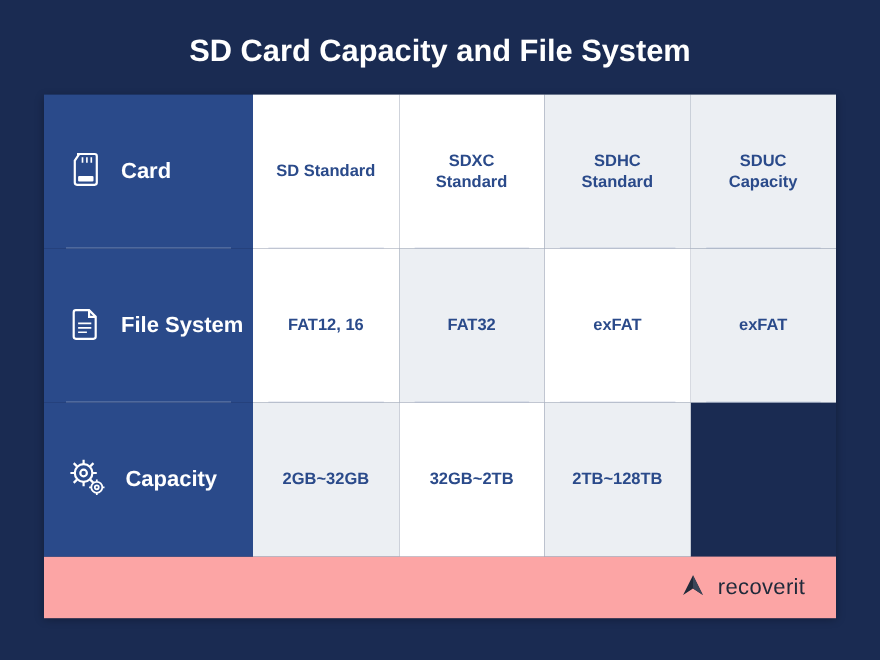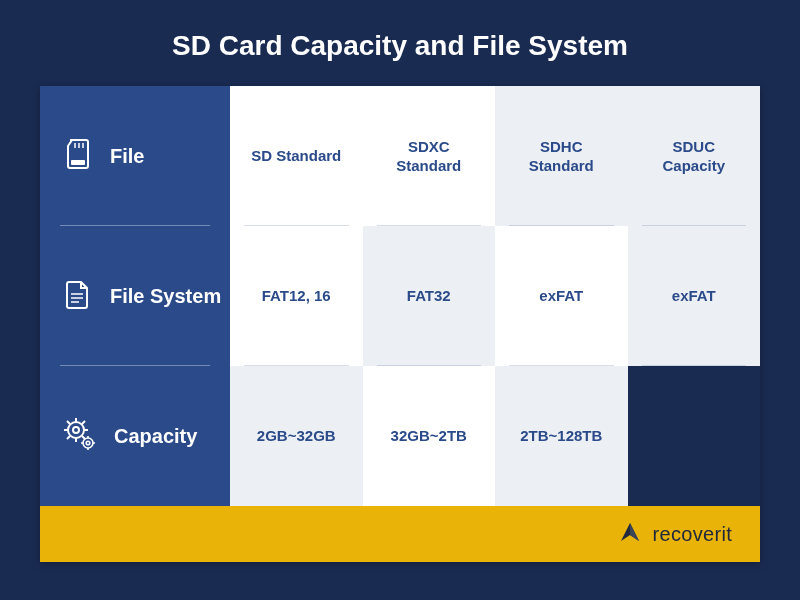--- a/index.html
+++ b/index.html
@@ -76,21 +76,21 @@
     position: absolute;
     left: 14px;
     right: 14px;
     bottom: 0;
     height: 1px;
     background: rgba(42,74,138,0.18);
   }
   .cell.last-row::after { display: none; }
   .footer {
     height: 56px;
-    background: #eab308;
+    background: #fca5a5;
     display: flex;
     align-items: center;
     justify-content: flex-end;
     padding-right: 28px;
     gap: 10px;
   }
   .brand {
     color: #202a3a;
     font-size: 20px;
     font-weight: 500;
@@ -109,21 +109,21 @@
     <div class="hdr">
       <span class="icon">
         <svg width="36" height="36" viewBox="0 0 36 36" fill="none">
           <path d="M10 4 H26 A2 2 0 0 1 28 6 V30 A2 2 0 0 1 26 32 H10 A2 2 0 0 1 8 30 V10 L12 4 Z" stroke="#ffffff" stroke-width="2" fill="none"></path>
           <rect x="11" y="24" width="14" height="5" rx="1" fill="#ffffff"></rect>
           <line x1="15" y1="7" x2="15" y2="12" stroke="#ffffff" stroke-width="1.5"></line>
           <line x1="19" y1="7" x2="19" y2="12" stroke="#ffffff" stroke-width="1.5"></line>
           <line x1="23" y1="7" x2="23" y2="12" stroke="#ffffff" stroke-width="1.5"></line>
         </svg>
       </span>
-      <span class="label">File</span>
+      <span class="label">Card</span>
     </div>
     <div class="cell white">SD Standard</div>
     <div class="cell white">SDXC Standard</div>
     <div class="cell grey">SDHC Standard</div>
     <div class="cell grey">SDUC Capacity</div>
 
     <div class="hdr">
       <span class="icon">
         <svg width="36" height="36" viewBox="0 0 36 36" fill="none">
           <path d="M9 6 H21 L27 12 V30 A2 2 0 0 1 25 32 H9 A2 2 0 0 1 7 30 V8 A2 2 0 0 1 9 6 Z" stroke="#ffffff" stroke-width="2" fill="none"></path>

